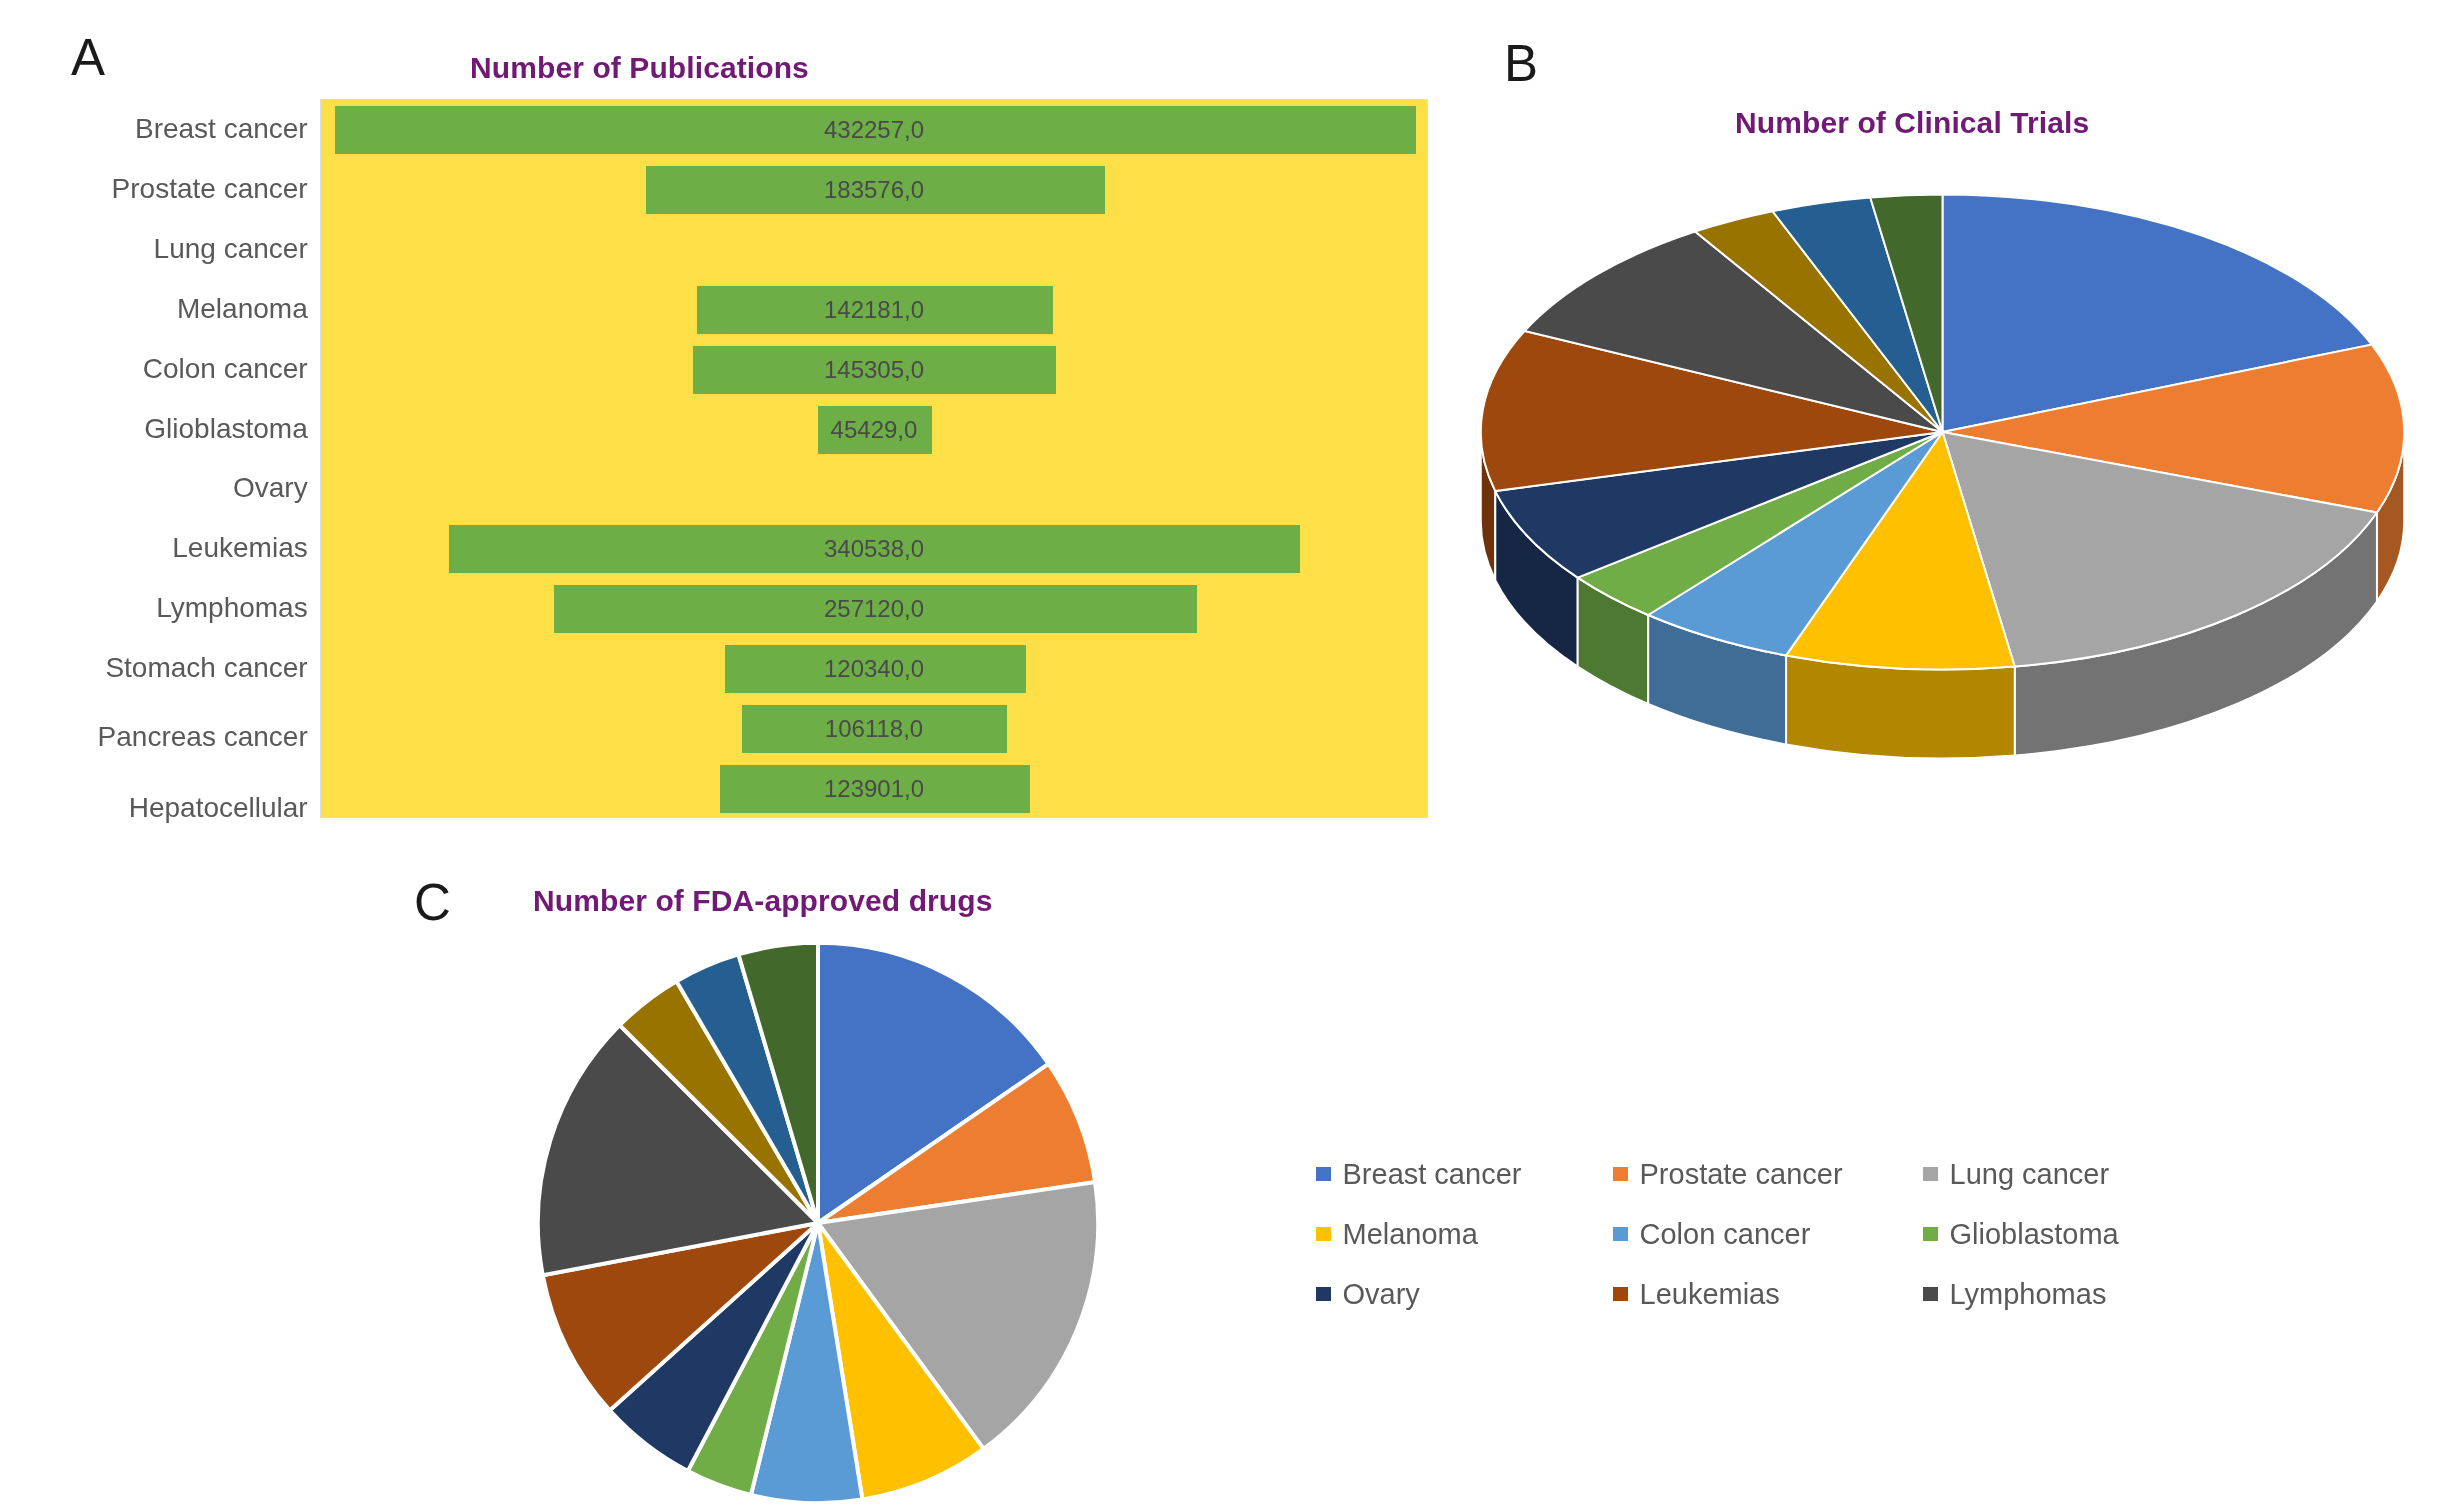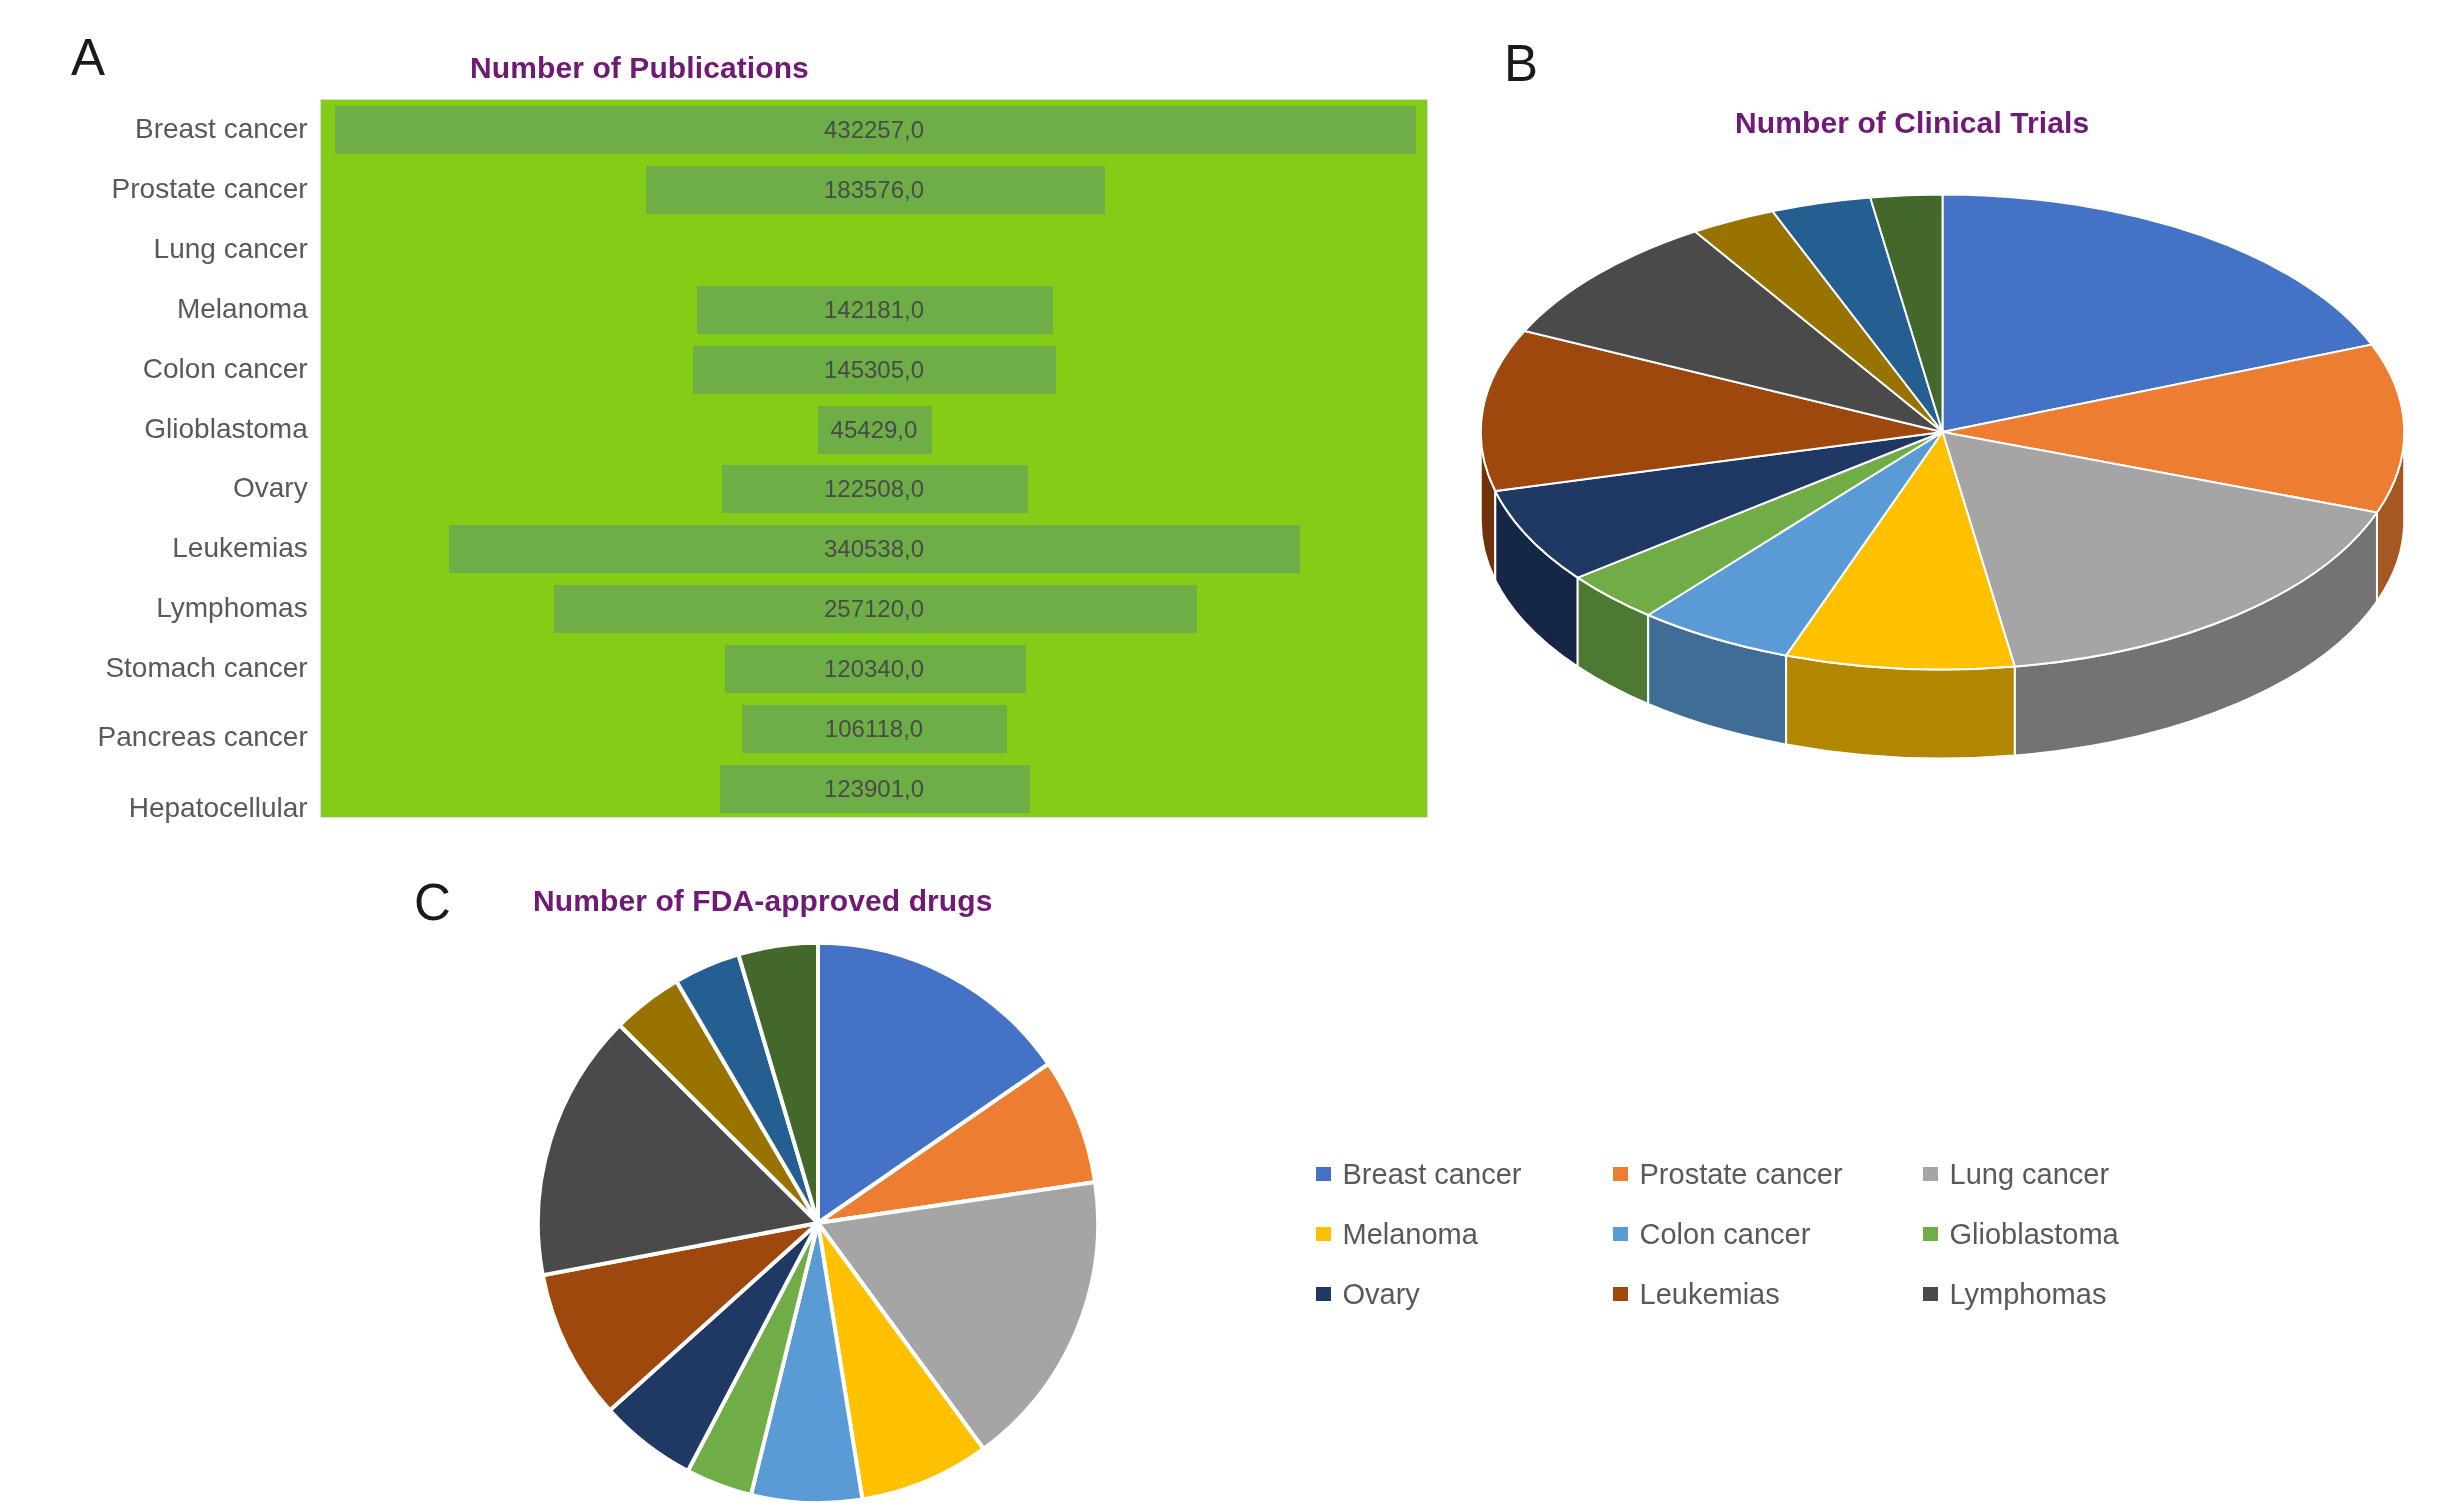--- a/index.html
+++ b/index.html
@@ -59,21 +59,21 @@
     height: 100%;
   }
   #panel-a-plot {
     position: absolute;
     left: 254px;
     top: 0;
     width: 1108px;
     height: 719px;
     border: 1.3px solid #d6dce8;
     box-sizing: border-box;
-    background: #84cc16;
+    background: #fde047;
   }
   .bar-row-label {
     position: absolute;
     right: 5.3px;
     font-size: 28px;
     color: #595959;
     white-space: nowrap;
     text-align: right;
     line-height: 1;
     transform: translateY(-50%);
@@ -183,24 +183,20 @@
         <div class="bar" style="background: rgb(110, 174, 71); left: 376px; width: 356px;"></div>
         <div class="bar-value">142181,0</div>
       </div>
       <div class="bar-row" style="top: 246px; height: 48px;">
         <div class="bar" style="background: rgb(110, 174, 71); left: 372px; width: 363px;"></div>
         <div class="bar-value">145305,0</div>
       </div>
       <div class="bar-row" style="top: 306px; height: 48px;">
         <div class="bar" style="background: rgb(110, 174, 71); left: 497px; width: 114px;"></div>
         <div class="bar-value">45429,0</div>
-      </div>
-      <div class="bar-row" style="top: 365px; height: 48px;">
-        <div class="bar" style="background: rgb(110, 174, 71); left: 401px; width: 306px;"></div>
-        <div class="bar-value">122508,0</div>
       </div>
       <div class="bar-row" style="top: 425px; height: 48px;">
         <div class="bar" style="background: rgb(110, 174, 71); left: 128px; width: 851px;"></div>
         <div class="bar-value">340538,0</div>
       </div>
       <div class="bar-row" style="top: 485px; height: 48px;">
         <div class="bar" style="background: rgb(110, 174, 71); left: 233px; width: 643px;"></div>
         <div class="bar-value">257120,0</div>
       </div>
       <div class="bar-row" style="top: 545px; height: 48px;">

